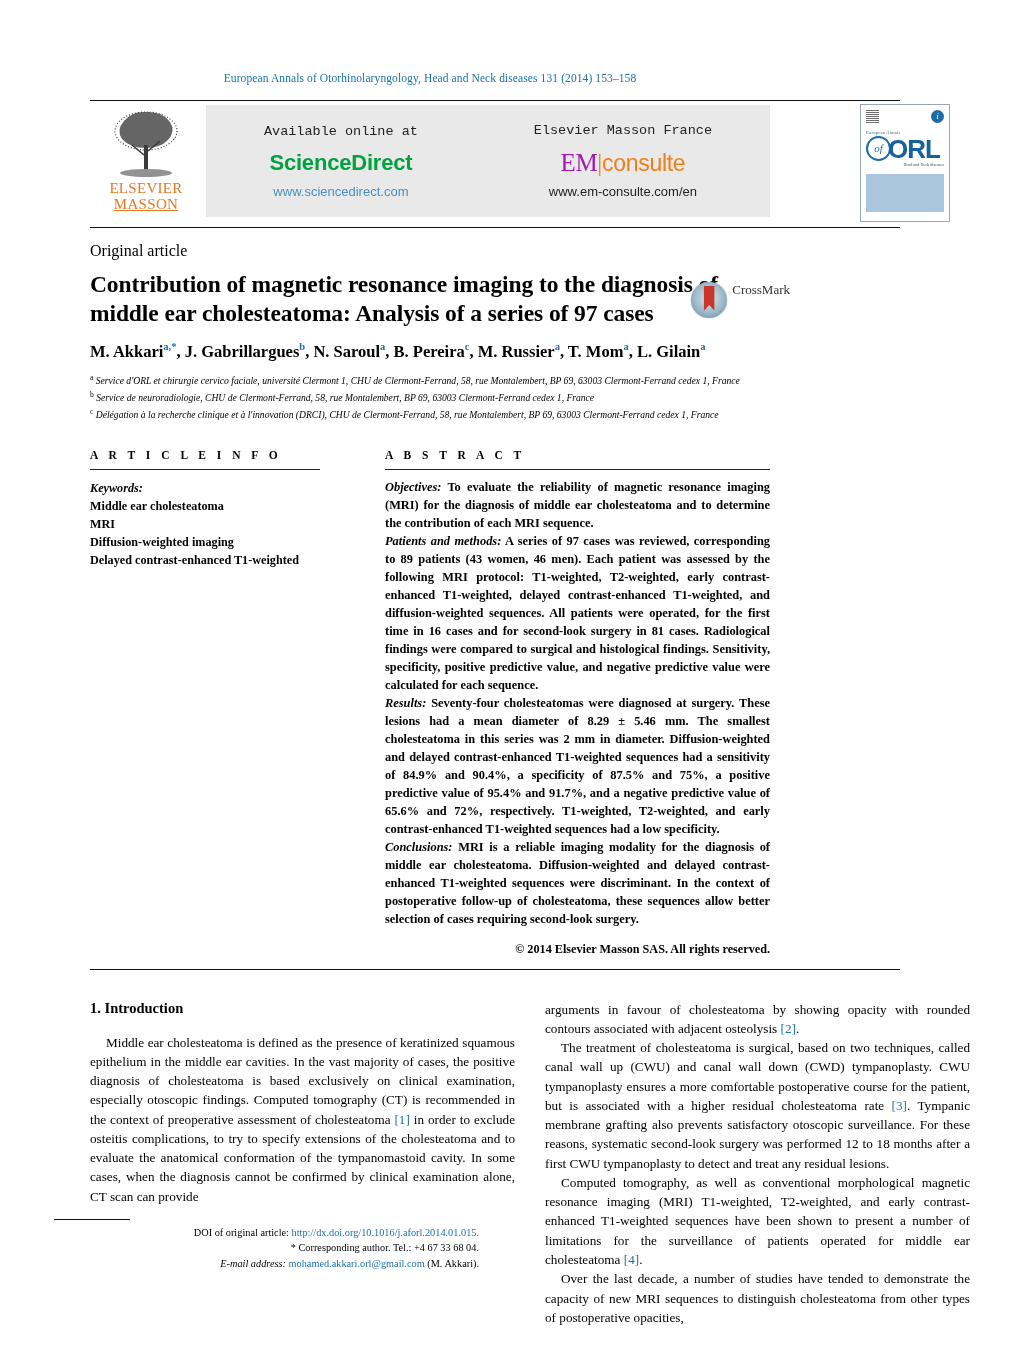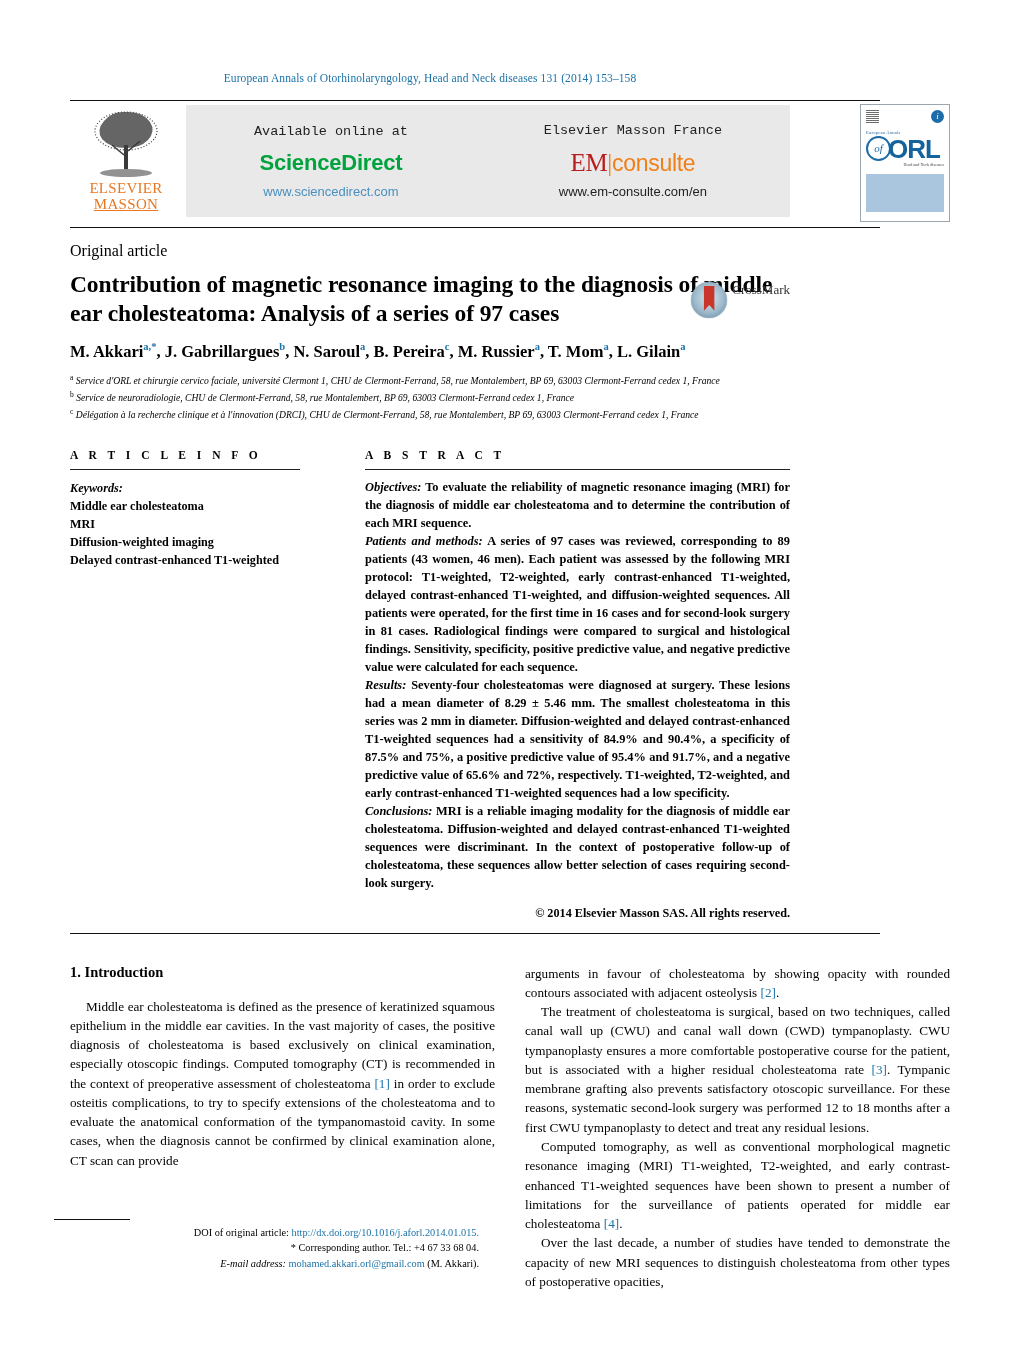--- a/index.html
+++ b/index.html
@@ -7,21 +7,21 @@
     margin: 0; padding: 0;
     background: #ffffff;
   }
   body {
     width: 1020px; height: 1351px;
     font-family: "Liberation Serif", "DejaVu Serif", serif;
     color: #000;
     position: relative;
     overflow: hidden;
   }
-  .page { position: relative; width: 860px; height: 1351px; padding: 0 70px; }
+  .page { position: relative; width: 860px; height: 1351px; padding: 0 90px; }
 
   
   .journal-line {
     text-align: center;
     color: #1a72a8;
     font-size: 11.5px;
     font-family: "Liberation Serif", serif;
     padding-top: 72px;
     letter-spacing: .1px;
   }
@@ -81,21 +81,21 @@
     color: #00a33e; margin-bottom: 8px; letter-spacing: -.2px;
   }
   .sd-url {
     font-family: "Liberation Sans", sans-serif;
     font-size: 13px; color: #4a8fbf;
   }
   .em-logo {
     font-family: "Liberation Serif", serif;
     font-size: 25px; margin-bottom: 7px; letter-spacing: -.3px;
   }
-  .em-logo .em { color: #b91c1c; margin-top: 18px; }
+  .em-logo .em { color: #a21caf; margin-top: 18px; }
   .em-logo .bar { color: #f07f17; font-weight: 300; }
   .em-logo .consulte { color: #f07f17; font-family: "Liberation Sans", sans-serif; font-size:23px;}
   .em-url {
     font-family: "Liberation Sans", sans-serif;
     font-size: 13px; color: #222;
   }
 
   
   .cover {
     position: absolute;

